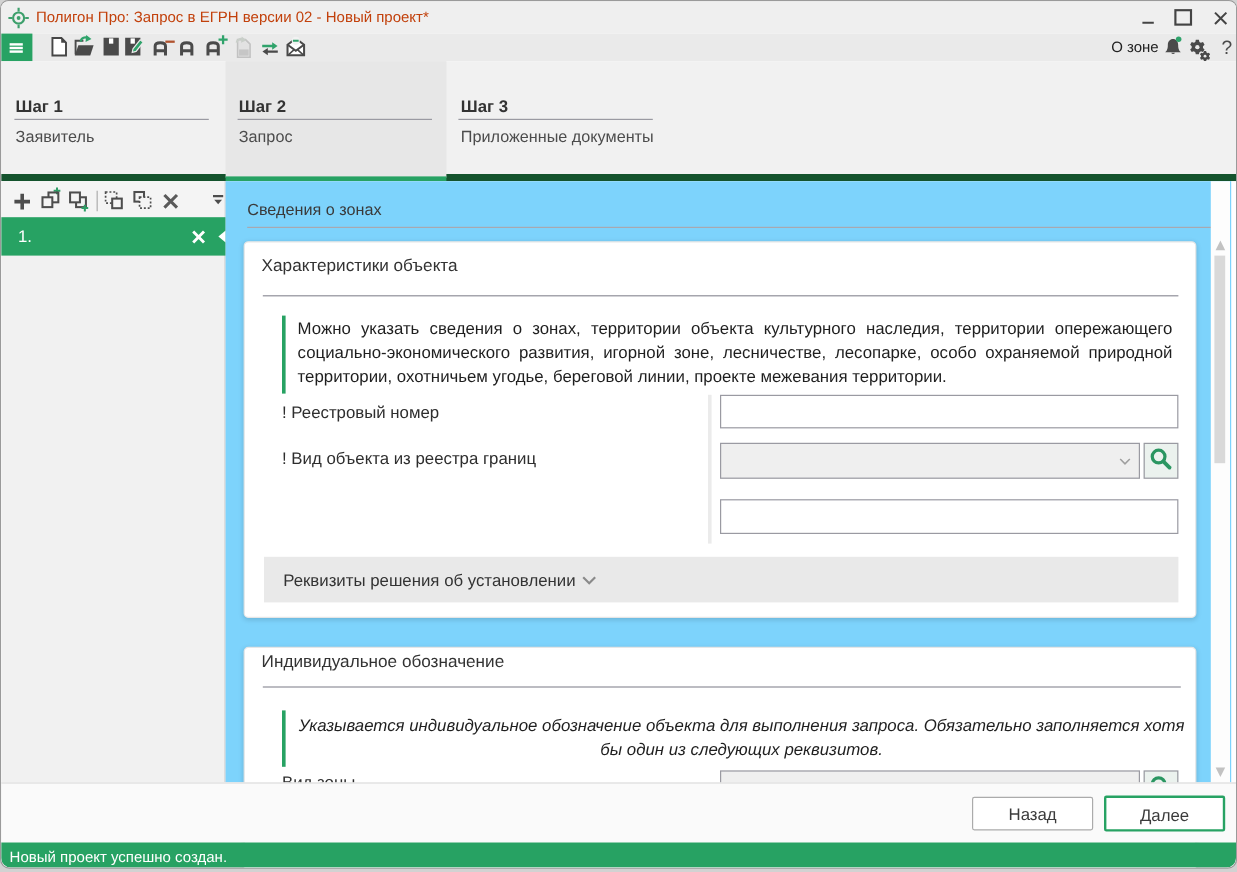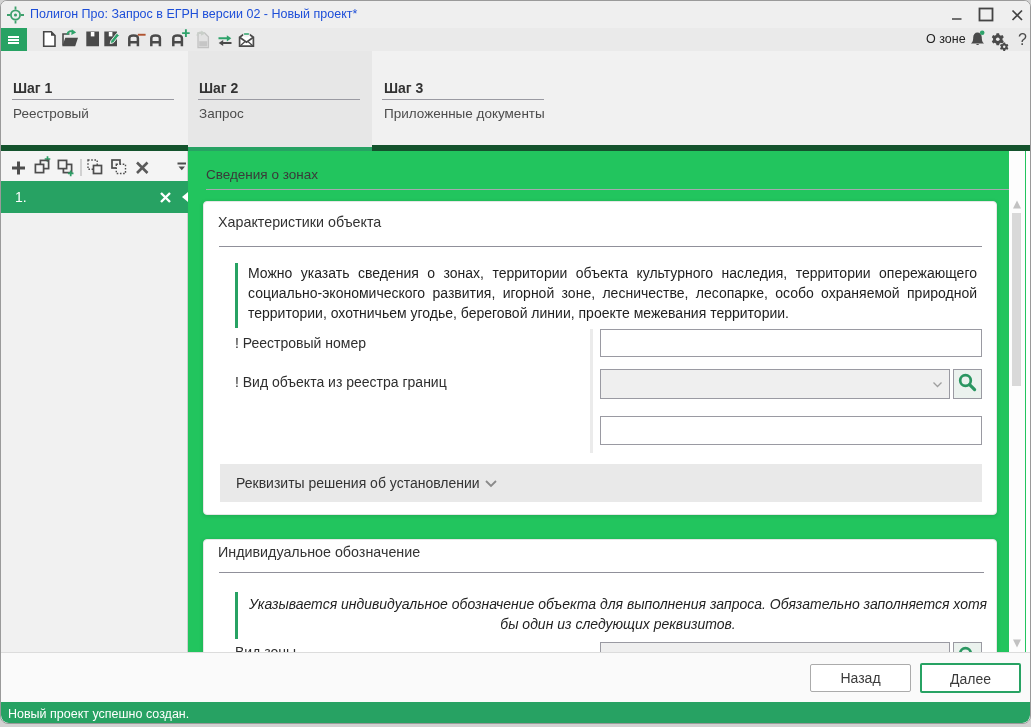--- a/index.html
+++ b/index.html
@@ -1,40 +1,40 @@
 <!DOCTYPE html>
 <html><head><meta charset="utf-8">
 <style>
   html,body{margin:0;padding:0;}
   body{width:1031px;height:727px;background:#d2d2d2;font-family:"Liberation Sans",sans-serif;overflow:hidden;position:relative;}
   .abs{position:absolute;}
   #win{position:absolute;left:0;top:0;width:1029px;height:722px;background:#ffffff;border:1px solid #9a9a9a;border-radius:7px 7px 8px 8px;overflow:hidden;}
   
   #titlebar{position:absolute;left:0;top:0;width:1029px;height:27px;background:#efefef;}
-  #title-text{position:absolute;left:29px;top:6px;font-size:12.5px;color:#1d4ed8;}
+  #title-text{position:absolute;left:29px;top:6px;font-size:12.5px;color:#c2410c;}
   
   #toolbar{position:absolute;left:0;top:27px;width:1029px;height:23px;background:#eaeaea;}
   #menubtn{position:absolute;left:0px;top:0px;width:26px;height:23px;background:#27a263;}
   #menubtn .bar{position:absolute;left:7px;width:11px;height:2px;background:#fff;}
   
   #steps{position:absolute;left:0;top:50px;width:1029px;height:100px;background:#f1f1f1;border-bottom:6px solid #14532d;box-sizing:border-box;}
   #tab2bg{position:absolute;left:187px;top:0;width:184px;height:97px;background:#e7e7e7;}
   #tab2line{position:absolute;left:187px;top:96px;width:184px;height:3.5px;background:#27a263;}
   .tabtitle{position:absolute;top:29px;font-size:14px;font-weight:bold;color:#333;}
   .tabline{position:absolute;top:48px;height:1px;background:#9a9aa2;}
   .tabsub{position:absolute;top:55px;font-size:13.5px;color:#4c4c4c;}
   
   #main{position:absolute;left:0;top:150px;width:1029px;height:501px;background:#fff;}
   #sidebar{position:absolute;left:0;top:0;width:186px;height:501px;background:#f1f1f1;border-right:1px solid #cfcfcf;}
   #sbtoolbar{position:absolute;left:0;top:0;width:186px;height:30px;background:#f4f4f4;}
   #sbrow{position:absolute;left:0;top:30px;width:187px;height:32px;background:#27a263;}
   #sbrow .num{position:absolute;left:14px;top:8px;font-size:14px;color:#fff;}
   #sbnotch{position:absolute;right:0;top:11px;width:0;height:0;border-top:5.5px solid transparent;border-bottom:5.5px solid transparent;border-right:6px solid #fff;}
   
-  #content{position:absolute;left:187px;top:0;width:838px;height:501px;background:#22c55e;}
+  #content{position:absolute;left:187px;top:0;width:838px;height:501px;background:#7dd3fc;}
   #grouphdr{position:absolute;left:18px;top:16px;font-size:13.5px;color:#3a3a3a;}
   #groupline{position:absolute;left:18px;top:38px;width:813px;height:1px;background:#a8a8b0;}
   .card{position:absolute;left:15px;width:794px;background:#fff;border:1px solid #e6e6e6;border-radius:4px;box-shadow:0 1px 4px rgba(0,0,0,0.14);box-sizing:border-box;padding-left:42px;}
   #card1{top:50px;height:314px;}
   #card2{top:388px;height:300px;}
   .cardtitle{position:absolute;left:14px;top:12px;font-size:14.3px;color:#333;}
   .cardline{position:absolute;left:15px;height:1px;background:#90909a;}
   .infobar{position:absolute;width:3px;background:#27a263;}
   .infotext{position:absolute;font-size:14px;line-height:20px;color:#1f1f1f;text-align:justify;}
   .flabel{position:absolute;font-size:14px;color:#2e2e2e;}
@@ -140,21 +140,21 @@
       </g>
 
       <text x="52" y="17" font-family="Liberation Sans, sans-serif" font-size="16" fill="#4a4a4a">?</text>
     </svg>
   </div>
   <div id="steps">
     <div id="tab2bg"></div>
     <div id="tab2line"></div>
     <div class="tabtitle" style="left:12px;">Шаг 1</div>
     <div class="tabline" style="left:11px;width:162px;"></div>
-    <div class="tabsub" style="left:12px;">Реестровый</div>
+    <div class="tabsub" style="left:12px;">Заявитель</div>
     <div class="tabtitle" style="left:198px;">Шаг 2</div>
     <div class="tabline" style="left:197px;width:162px;"></div>
     <div class="tabsub" style="left:198px;">Запрос</div>
     <div class="tabtitle" style="left:383px;">Шаг 3</div>
     <div class="tabline" style="left:381px;width:162px;"></div>
     <div class="tabsub" style="left:383px;">Приложенные документы</div>
   </div>
   <div id="main">
     <div id="sidebar">
       <div id="sbtoolbar">

